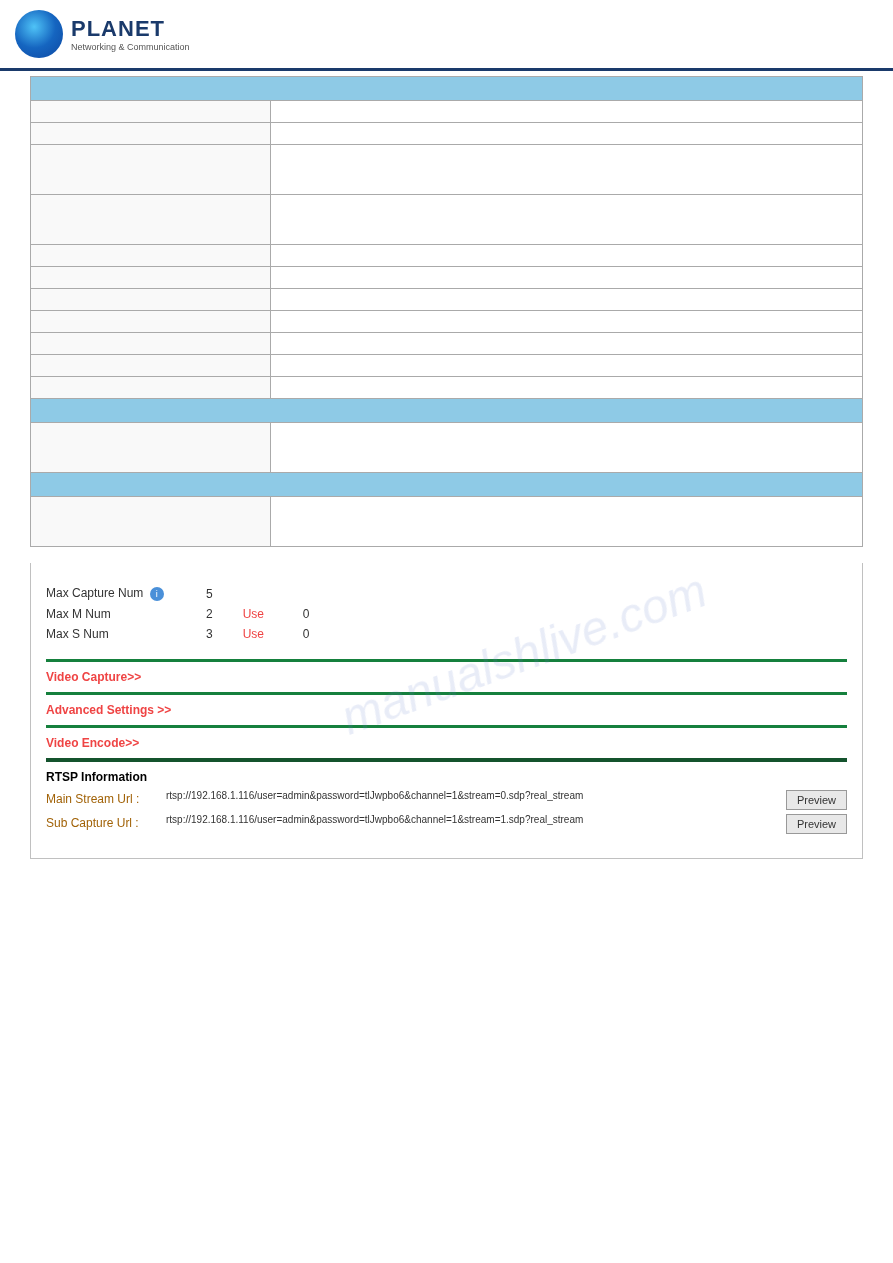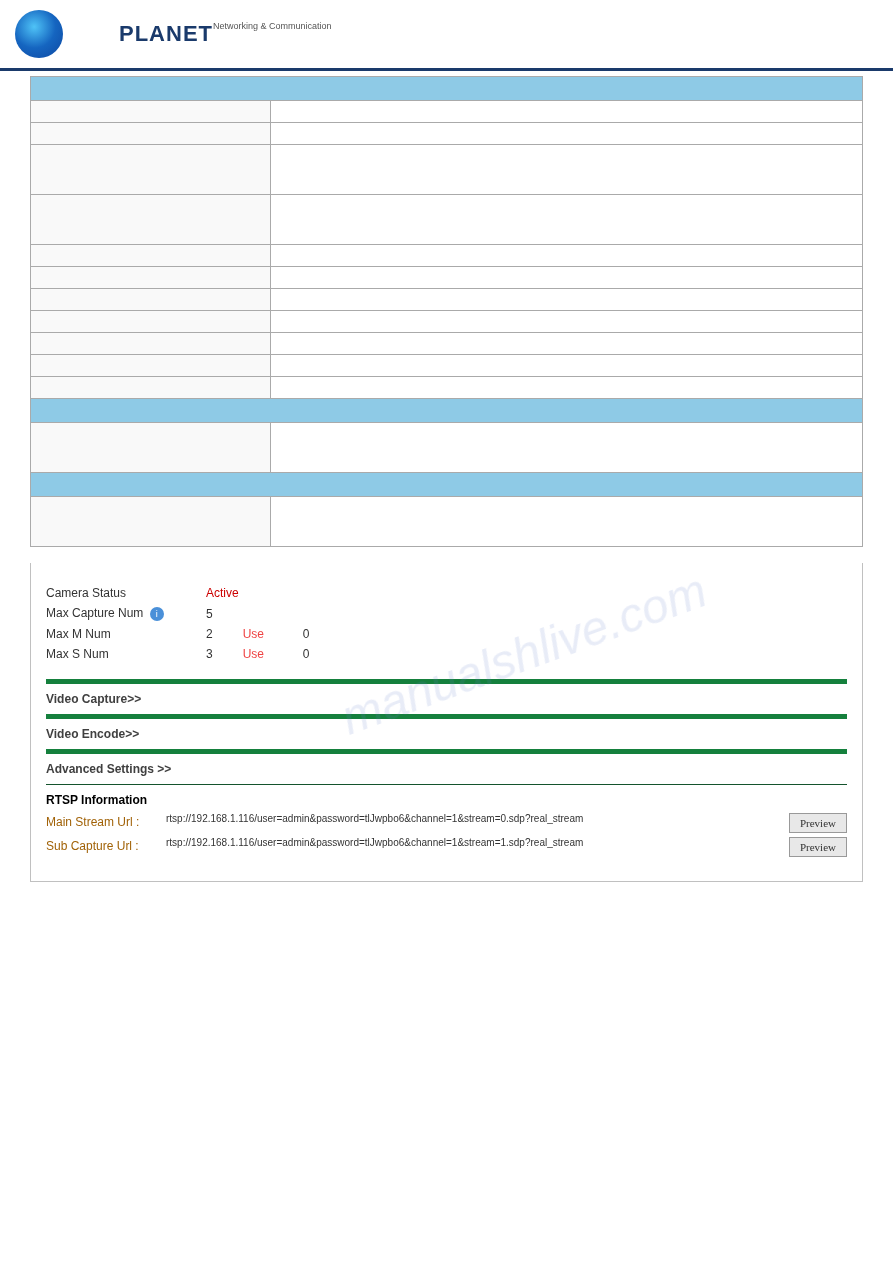--- a/index.html
+++ b/index.html
@@ -1,21 +1,21 @@
 <!DOCTYPE html>
 <html><head>
   <meta charset="utf-8">
   <style>
     * { margin: 0; padding: 0; box-sizing: border-box; }
     body { font-family: Arial, sans-serif; font-size: 12px; background: #fff; width: 893px; }
 
     
     .header { padding: 10px 15px; display: flex; align-items: center; border-bottom: 3px solid #1a3a6b; }
     .logo-circle { width: 48px; height: 48px; border-radius: 50%; background: radial-gradient(circle at 40% 35%, #4fc3f7, #1565c0, #0d47a1); display: inline-block; margin-right: 8px; }
-    .logo-text { display: flex; flex-direction: row; margin-left: 48px; }
+    .logo-text { display: flex; flex-direction: column; }
     .logo-planet { font-size: 22px; font-weight: bold; color: #1a3a6b; letter-spacing: 1px; }
     .logo-sub { font-size: 9px; color: #555; }
 
     
     .top-section { padding: 5px 30px 10px 30px; }
     .config-table { width: 100%; border-collapse: collapse; margin-bottom: 6px; }
     .config-table .section-header { background: #8ecae6; height: 24px; }
     .config-table .sub-header { background: #c8c8c8; height: 22px; }
     .config-table td { border: 1px solid #aaa; padding: 4px 8px; vertical-align: middle; }
     .config-table .label-col { width: 240px; background: #f9f9f9; }
@@ -40,29 +40,29 @@
     .camera-info { margin-bottom: 15px; }
     .info-row { display: flex; align-items: center; padding: 3px 0; }
     .info-label { width: 160px; color: #333; font-size: 12px; }
     .info-value { color: #333; font-size: 12px; margin-right: 30px; }
     .info-value.active { color: #cc0000; }
     .info-extra-label { color: #ef4444; font-size: 12px; width: 50px; margin-right: 10px; }
     .info-extra-value { color: #333; font-size: 12px; }
     .info-icon { display: inline-flex; align-items: center; justify-content: center; width: 14px; height: 14px; background: #4a90d9; color: #fff; border-radius: 50%; font-size: 9px; margin-left: 3px; cursor: pointer; }
 
     
-    .section-link { border-top: 5px solid #15803d; padding: 8px 0; font-weight: bold; font-size: 12px; color: #404040; cursor: pointer; }
+    .section-link { border-top: 3px solid #15803d; padding: 8px 0; font-weight: bold; font-size: 12px; color: #ef4444; cursor: pointer; }
 
     
-    .rtsp-section { border-top: 1px solid #14532d; padding-top: 8px; }
+    .rtsp-section { border-top: 4px solid #14532d; padding-top: 8px; }
     .rtsp-title { font-weight: bold; font-size: 12px; margin-bottom: 6px; }
     .rtsp-row { display: flex; align-items: flex-start; margin-bottom: 4px; }
     .rtsp-label { width: 120px; color: #a16207; font-size: 12px; padding-top: 2px; }
     .rtsp-url { flex: 1; color: #333; font-size: 10px; word-break: break-all; }
-    .preview-btn { margin-left: 10px; padding: 3px 10px; background: #e8e8e8; border: 1px solid #999; cursor: pointer; font-size: 11px; color: #333; white-space: nowrap; font-family: Liberation Serif, serif; }
+    .preview-btn { margin-left: 10px; padding: 3px 10px; background: #e8e8e8; border: 1px solid #999; cursor: pointer; font-size: 11px; color: #333; white-space: nowrap; }
 
     
     .watermark { position: fixed; top: 50%; left: 50%; transform: translate(-30%, -10%) rotate(-20deg); font-size: 48px; color: rgba(100, 130, 200, 0.15); pointer-events: none; white-space: nowrap; font-style: italic; }
   </style>
 </head>
 <body>
 
 <div class="watermark">manualshlive.com</div>
 
 <div class="header">
@@ -141,24 +141,20 @@
     </table>
 </div>
 
 <div class="main-content">
 
 
   <div class="tab-content">
 
     <div class="camera-info">
       <div class="info-row">
-        <span class="info-label">Camera Status</span>
-        <span class="info-value active">Active</span>
-      </div>
-      <div class="info-row">
         <span class="info-label">
           <span>Max Capture Num</span>
           <span class="info-icon">i</span>
         </span>
         <span class="info-value">5</span>
       </div>
       <div class="info-row">
         <span class="info-label">Max M Num</span>
         <span class="info-value">2</span>
         <span class="info-extra-label">Use</span>
@@ -166,22 +162,22 @@
       </div>
       <div class="info-row">
         <span class="info-label">Max S Num</span>
         <span class="info-value">3</span>
         <span class="info-extra-label">Use</span>
         <span class="info-extra-value">0</span>
       </div>
     </div>
 
     <div class="section-link">Video Capture&gt;&gt;</div>
+    <div class="section-link">Advanced Settings &gt;&gt;</div>
     <div class="section-link">Video Encode&gt;&gt;</div>
-    <div class="section-link">Advanced Settings &gt;&gt;</div>
 
     <div class="rtsp-section">
       <div class="rtsp-title">RTSP Information</div>
       <div class="rtsp-row">
         <span class="rtsp-label">Main Stream Url :</span>
         <span class="rtsp-url">rtsp://192.168.1.116/user=admin&amp;password=tlJwpbo6&amp;channel=1&amp;stream=0.sdp?real_stream</span>
         <button class="preview-btn">Preview</button>
       </div>
       <div class="rtsp-row">
         <span class="rtsp-label">Sub Capture Url :</span>

